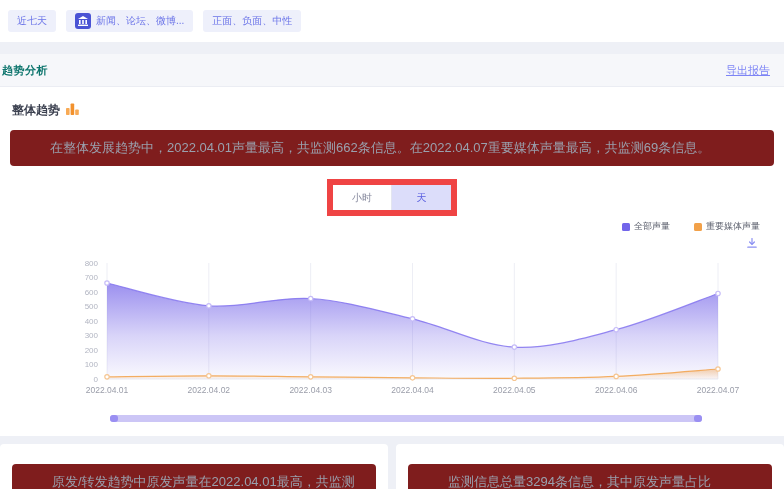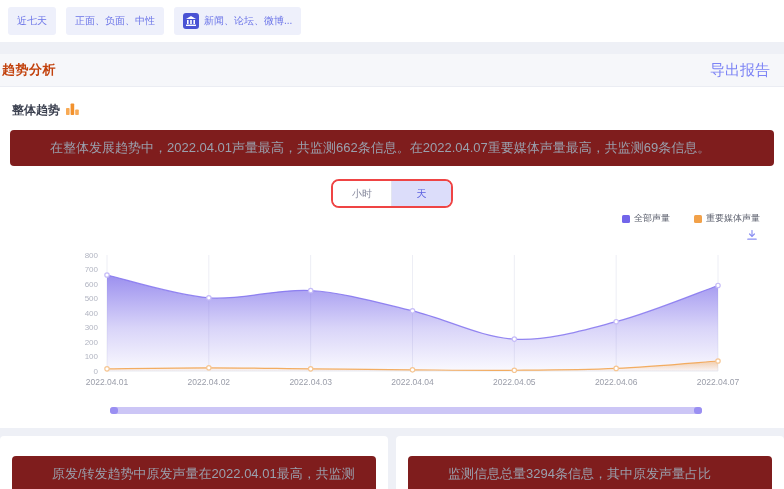--- a/index.html
+++ b/index.html
@@ -2,38 +2,38 @@
 <html><head>
 <meta charset="utf-8">
 <style>
   * { margin:0; padding:0; box-sizing:border-box; }
   html,body { width:784px; height:489px; overflow:hidden; background:#eef0f6;
     font-family:"Liberation Sans", sans-serif; }
   
   .filter-bar { background:#ffffff; height:42px; display:flex; align-items:center;
     gap:10px; padding:0 8px; }
   .chip { background:#eef0fb; color:#6b74e8; font-size:10px; border-radius:3px;
-    padding:0 9px; height:28px; display:flex; align-items:center; gap:5px; cursor:pointer; }
+    padding:0 9px; height:22px; display:flex; align-items:center; gap:5px; cursor:pointer; }
   .chip-icon { width:16px; height:16px; background:#4a53d4; border-radius:3px;
     display:flex; align-items:center; justify-content:center; flex:0 0 auto; }
   
   .page-header { background:#f6f7fa; height:33px; margin-top:12px; display:flex;
     align-items:center; justify-content:space-between; padding:0 14px 0 2px;
     border-bottom:1px solid #ebedf3; }
-  .page-title { font-size:13px; color:#c2410c; font-weight:700; letter-spacing:.5px; }
-  .export-link { font-size:15px; color:#7d84f5; cursor:pointer; }
+  .page-title { font-size:11px; color:#0f766e; font-weight:700; letter-spacing:.5px; }
+  .export-link { font-size:11px; color:#7d84f5; cursor:pointer;text-decoration:underline; }
   
   .main-card { background:#ffffff; padding:10px 10px 14px 10px; }
   .section-head { display:flex; align-items:center; gap:6px; padding:4px 0 2px 2px; }
   .section-title { font-size:12px; color:#3c4150; font-weight:700; }
   .summary-box { margin-top:9px; background:#7f1d1d; border-radius:4px;
     padding:7px 14px; font-size:13px; color:#9aa0ad; line-height:1.7; text-indent:2em; }
   
   .toggle-wrap { display:flex; justify-content:center; margin-top:13px; }
-  .toggle { display:flex; border:2px solid #ef4444; border-radius:8px; overflow:hidden;justify-content:flex-end; }
+  .toggle { display:flex; border:6px solid #ef4444; border-radius:0; overflow:hidden;justify-content:flex-end; }
   .toggle button { width:59px; height:25px; font-size:10px; border:none; cursor:pointer;
     font-family:inherit; }
   .toggle .t-hour { background:#ffffff; color:#82859a; border-right:1px solid #e3e5f0; }
   .toggle .t-day { background:#dcddfa; color:#5a5fe0; }
   
   .legend-row { display:flex; justify-content:flex-end; gap:24px; padding-right:14px;
     margin-top:4px; font-size:9px; color:#5f6370; }
   .legend-item { display:flex; align-items:center; gap:4px; cursor:pointer; }
   .swatch { width:8px; height:8px; border-radius:1.5px; }
   .tools-row { display:flex; justify-content:flex-end; padding-right:16px; margin-top:2px; }
@@ -51,35 +51,35 @@
   .cards-row { display:flex; gap:8px; margin-top:8px; }
   .card { background:#ffffff; border-radius:4px; flex:1; padding:11px 12px 20px 12px;
     min-height:110px; }
 </style>
 </head>
 <body>
 
 <div class="filter-bar">
   <div class="chip">
     <span>近七天</span>
-  </div>
-  <div class="chip">
-    <span>正面、负面、中性</span>
   </div>
   <div class="chip">
     <span class="chip-icon">
       <svg width="10" height="10" viewBox="0 0 10 10">
           <path d="M5 0 L10 3 L0 3 Z" fill="#fff"></path>
           <rect x="1" y="4" width="1.6" height="4" fill="#fff"></rect>
           <rect x="4.2" y="4" width="1.6" height="4" fill="#fff"></rect>
           <rect x="7.4" y="4" width="1.6" height="4" fill="#fff"></rect>
           <rect x="0" y="8.6" width="10" height="1.4" fill="#fff"></rect>
         </svg>
     </span>
     <span>新闻、论坛、微博...</span>
+  </div>
+  <div class="chip">
+    <span>正面、负面、中性</span>
   </div>
 </div>
 
 <div class="page-header">
   <span class="page-title">趋势分析</span>
   <span class="export-link">导出报告</span>
 </div>
 
 <div class="main-card">
   <div class="section-head">

